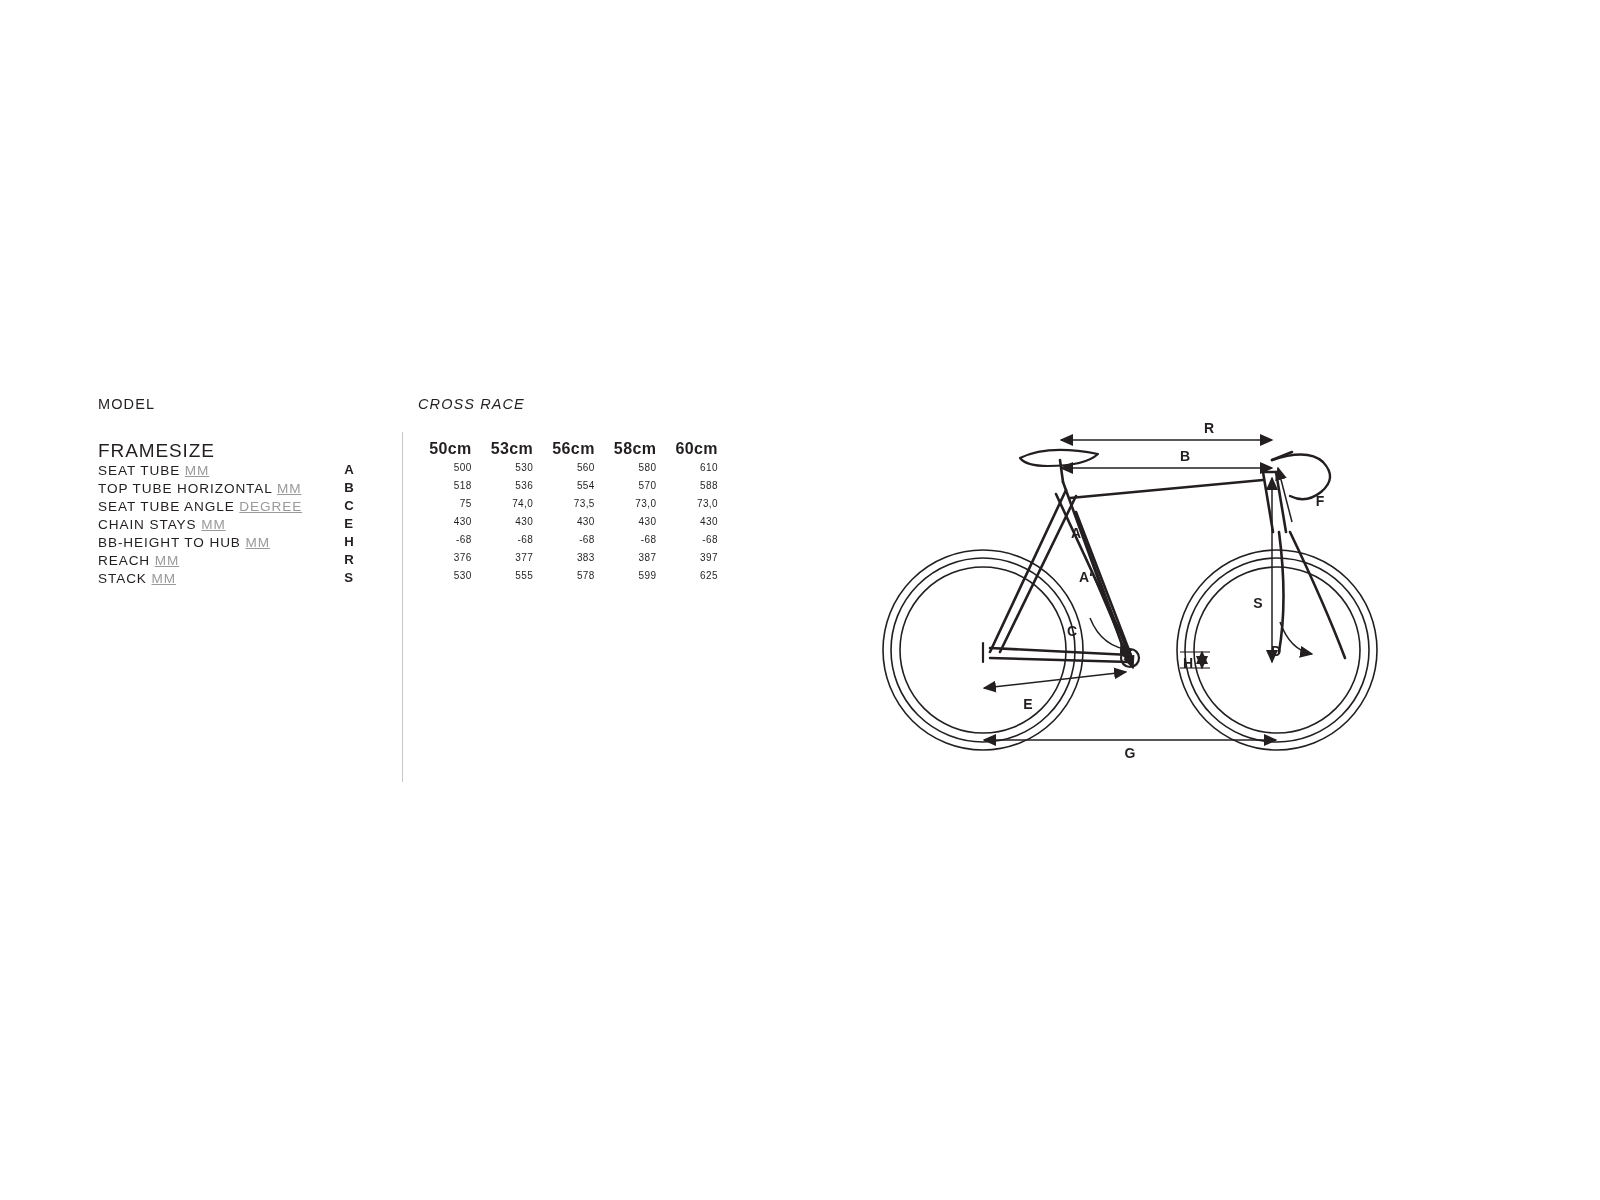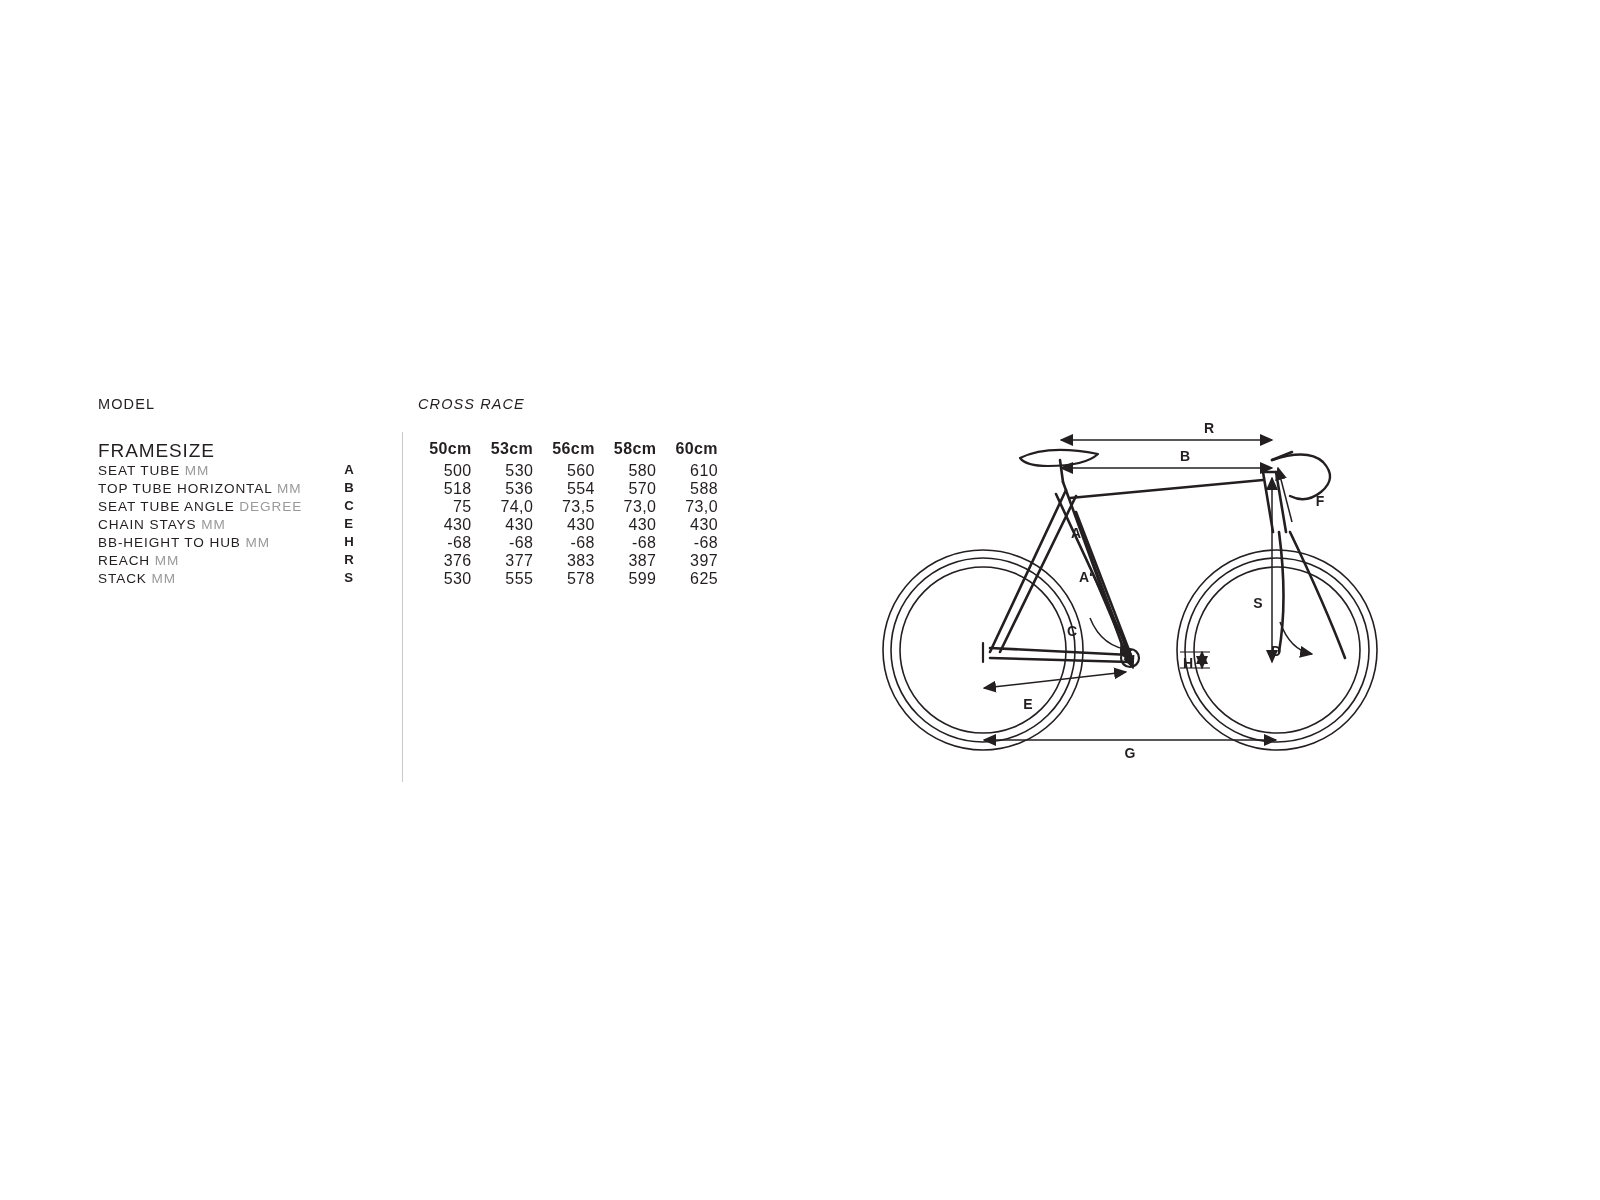--- a/index.html
+++ b/index.html
@@ -61,33 +61,34 @@
     font-size: 13.6px;
     letter-spacing: 0.9px;
     line-height: 18px;
     color: #231f20;
     padding-bottom: 10px;
     padding-top: 6px;
   }
   .unit {
     color: #9a9a9a;
     letter-spacing: 0.9px;
+    text-decoration: underline;
   }
   .cell-letter {
     font-size: 13.2px;
     font-weight: bold;
     letter-spacing: 0.6px;
     color: #231f20;
     padding-top: 6px;
     padding-bottom: 10px;
     text-align: left;
     padding-left: 2px;
   }
   .cell-val {
-    font-size: 16px;
+    font-size: 10px;
     letter-spacing: 0.4px;
     color: #231f20;
     text-align: right;
     padding-top: 6px;
     padding-bottom: 10px;
     padding-right: 12px;
     border-left: 0;
   }
   .cell-size {
     font-size: 16px;

